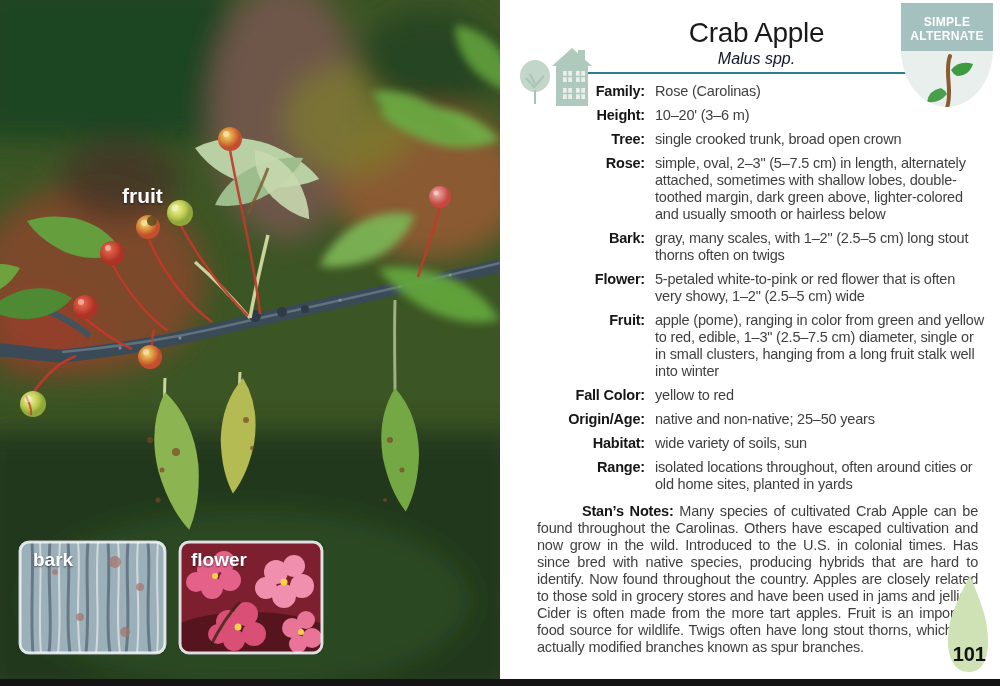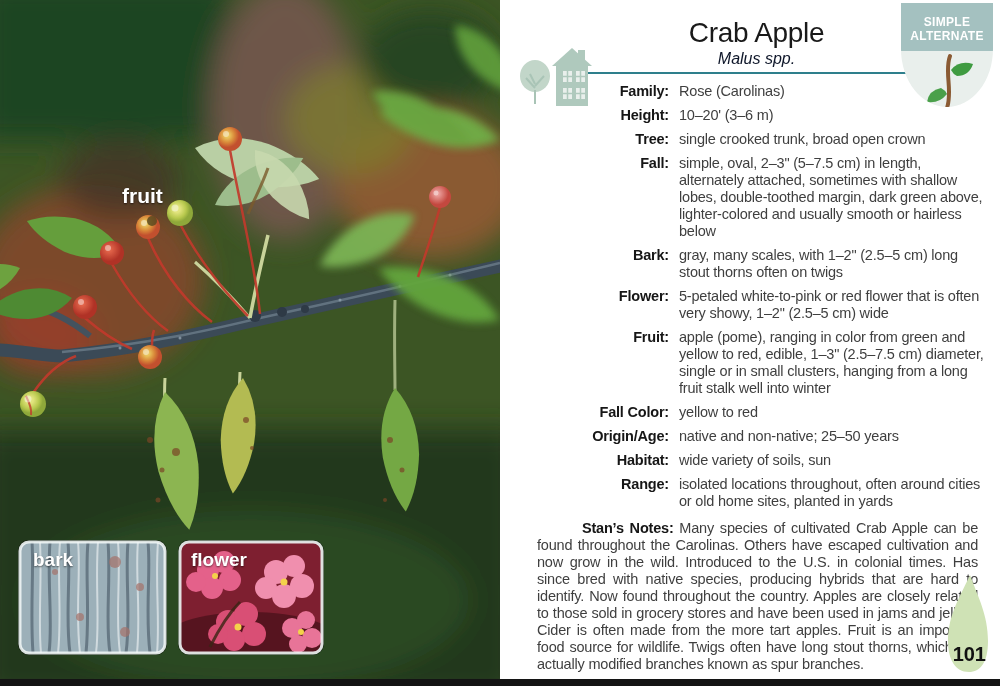--- a/index.html
+++ b/index.html
@@ -14,21 +14,21 @@
   .inset-label{font-size:19px;}
   .bark-label{left:33px;top:549px;}
   .flower-label{left:191px;top:549px;}
   
   .content{position:absolute;left:500px;top:0;width:500px;height:679px;background:#fff;}
   .title-block{margin:18px 65px 0 78px;text-align:center;}
   .species-title{font-size:28px;line-height:30px;font-weight:normal;color:#191919;
                  letter-spacing:-0.3px;margin:0;}
   .species-latin{font-size:16px;line-height:17px;font-style:italic;color:#0f172a;margin-top:2px;}
   .title-rule{height:2px;background:var(--accent-teal,#2e7f8c);margin:5px 65px 0 78px;}
-  .fields{margin-top:9px;padding-right:15px;font-size:14.5px;line-height:17px;letter-spacing:-0.2px;padding-left:24px;}
+  .fields{margin-top:9px;padding-right:15px;font-size:14.5px;line-height:17px;letter-spacing:-0.2px;}
   .field-row{display:flex;margin-bottom:7px;}
   .field-label{flex:0 0 145px;text-align:right;padding-right:10px;font-weight:bold;color:#161616;}
   .field-value{flex:1;max-width:333px;color:#3f3f3f;}
   .notes{margin:10px 22px 0 37px;font-size:14.5px;line-height:17px;letter-spacing:-0.2px;
          text-align:justify;color:#3f3f3f;}
   .notes-label{font-weight:bold;color:#161616;margin-left:45px;}
   
   .badge{position:absolute;top:3px;right:7px;width:92px;height:104px;overflow:hidden;
          border-bottom-left-radius:46px 58px;border-bottom-right-radius:46px 58px;}
   .badge-top{height:44px;background:var(--badge-teal,#a4c1c0);display:flex;flex-direction:column;
@@ -323,21 +323,21 @@
       </div>
       <div class="field-row">
         <div class="field-label">Height:</div>
         <div class="field-value">10–20' (3–6 m)</div>
       </div>
       <div class="field-row">
         <div class="field-label">Tree:</div>
         <div class="field-value">single crooked trunk, broad open crown</div>
       </div>
       <div class="field-row">
-        <div class="field-label">Fall:</div>
+        <div class="field-label">Rose:</div>
         <div class="field-value">simple, oval, 2–3" (5–7.5 cm) in length, alternately attached, sometimes with shallow lobes, double-toothed margin, dark green above, lighter-colored and usually smooth or hairless below</div>
       </div>
       <div class="field-row">
         <div class="field-label">Bark:</div>
         <div class="field-value">gray, many scales, with 1–2" (2.5–5 cm) long stout thorns often on twigs</div>
       </div>
       <div class="field-row">
         <div class="field-label">Flower:</div>
         <div class="field-value">5-petaled white-to-pink or red flower that is often very showy, 1–2" (2.5–5 cm) wide</div>
       </div>

